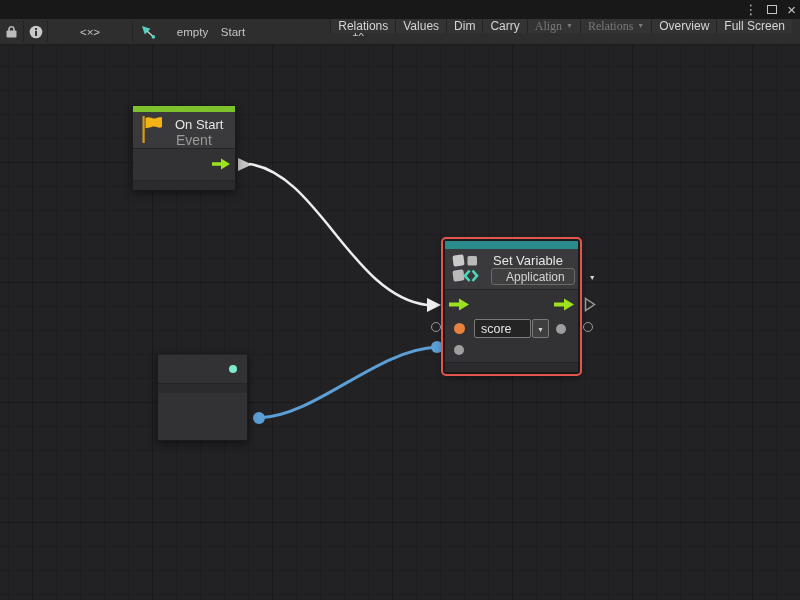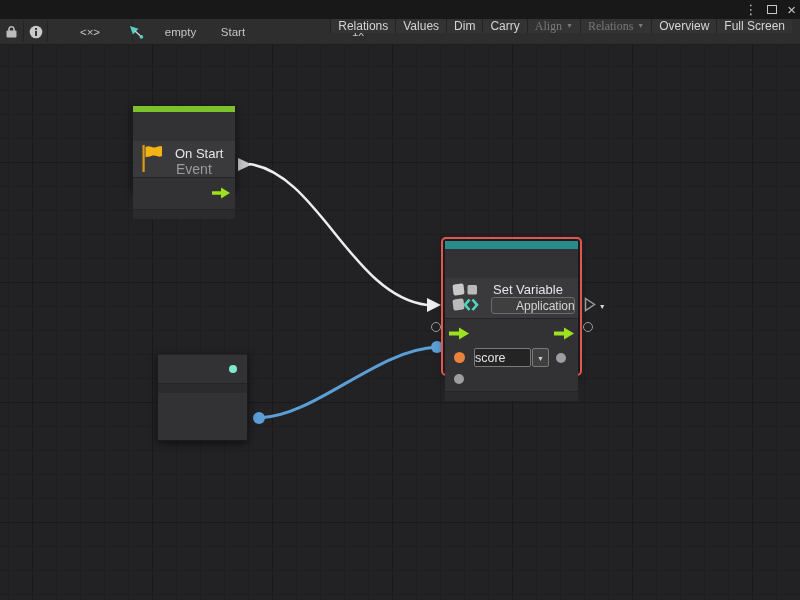--- a/index.html
+++ b/index.html
@@ -39,34 +39,34 @@
       linear-gradient(90deg,#1e1e20 1px,transparent 1px),
       linear-gradient(#1e1e20 1px,transparent 1px);
     background-size:120px 120px,120px 120px,24px 24px,24px 24px;
     background-position:32px 0,0 117px,8px 0,0 21px; }
   .wires { position:absolute; left:0; top:0; width:800px; height:555px; pointer-events:none; }
 
   
   .node { position:absolute; border:1px solid #1b1b1d; border-radius:2px; background:#323234;
     box-shadow:0 3px 9px rgba(0,0,0,.5); }
   .n-stripe { width:100%; }
-  .n-head { background:#3a3a3c; position:relative;margin-top:29px; }
+  .n-head { background:#3a3a3c; position:relative; }
   .n-body { background:#323234; border-top:1px solid #242426; position:relative; }
   .n-foot { background:#2b2b2d; border-top:1px solid #242426; }
   .n-title { font-size:13px; color:#e6e6e6; position:absolute; }
   .n-sub { font-size:14px; color:#9a9a9a; position:absolute; }
   .selected { outline:2px solid #e2564d; outline-offset:1px; }
 
   .dot { position:absolute; border-radius:50%; }
   .hollow { position:absolute; border:1.5px solid #9a9a9a; border-radius:50%; background:transparent; }
 
   .dropdown { position:absolute; background:#3f3f3f; border:1px solid #6b6b6b; border-radius:3px;
-    display:flex; align-items:center; justify-content:space-between; padding:0 24px; color:#d5d5d5; font-size:12px;gap:24px; }
+    display:flex; align-items:center; justify-content:space-between; padding:0 14px; color:#d5d5d5; font-size:12px;gap:24px; }
   .field { position:absolute; background:#242424; border:1px solid #7a7a7a; border-radius:2px;
-    color:#e2e2e2; font-size:12.5px; display:flex; align-items:center; }
+    color:#e2e2e2; font-size:12.5px; display:flex; align-items:center; padding-left:6px; }
   .dd-btn { position:absolute; background:#3f3f3f; border:1px solid #7a7a7a; border-radius:2px;
     display:flex; align-items:center; justify-content:center; color:#cfcfcf; }
   .valbox { position:absolute; background:#242424; border:1px solid #5c5c5c; border-radius:2px;
     color:#dedede; font-size:12px; display:flex; align-items:center; justify-content:center; }
   svg { display:block; }
 </style>
 </head>
 <body>
 
 <div id="app">
@@ -97,21 +97,21 @@
           <rect x="6.1" y="5.8" width="1.9" height="5.2" fill="#2e2e2e"></rect>
         </svg>
       </span>
     </div>
     <div class="tb-div" style="left:47px"></div>
     <div class="tb-cell" style="left:48px;width:84px">
       <span class="tb-text">&lt;×&gt;</span>
     </div>
     <div class="tb-div" style="left:132px"></div>
 
-    <div class="tb-cell" style="left:132px;width:60px;gap:21px">
+    <div class="tb-cell" style="left:144px;width:60px;gap:21px">
       <span>
         <svg width="16" height="16" viewBox="0 0 16 16">
           <path d="M2 2 L10.5 4.8 L4.8 10.5 Z" fill="#56d0c0"></path>
           <path d="M7 7 L13 12.4" stroke="#cfcfcf" stroke-width="1.4"></path>
           <circle cx="13.4" cy="12.9" r="1.8" fill="#56d0c0"></circle>
         </svg>
       </span>
       <span class="tb-text">empty</span>
     </div>
 

